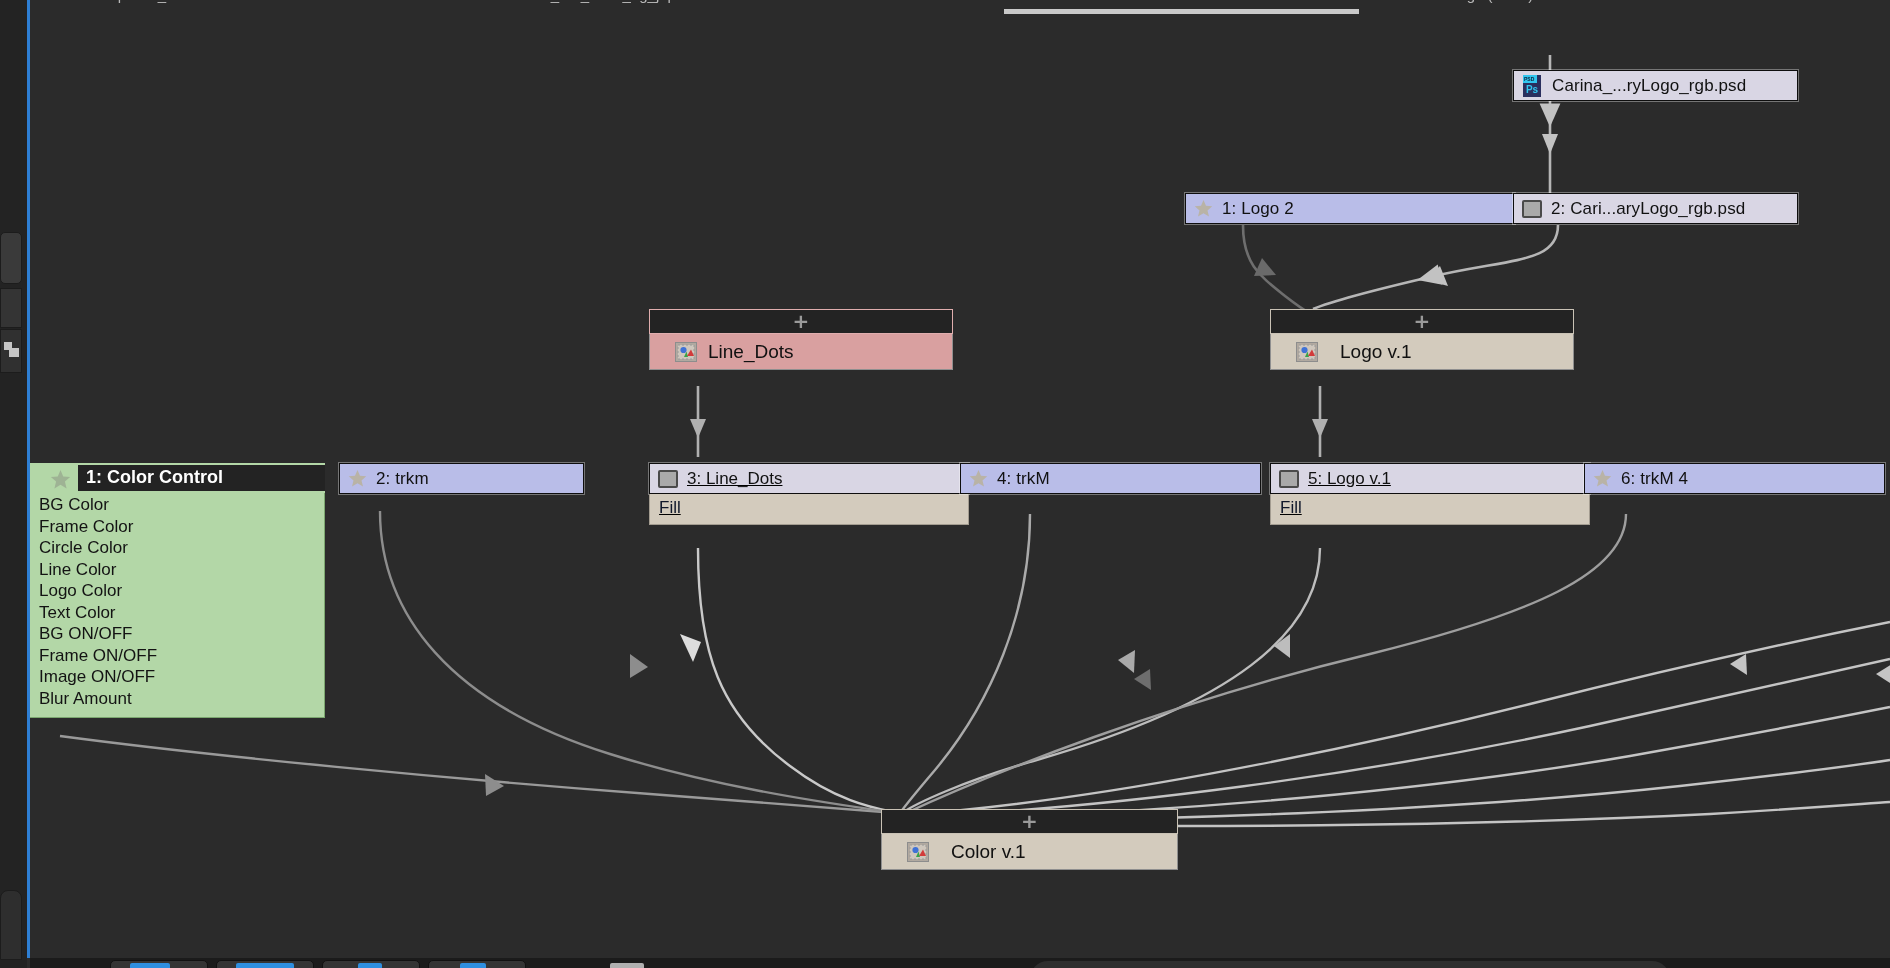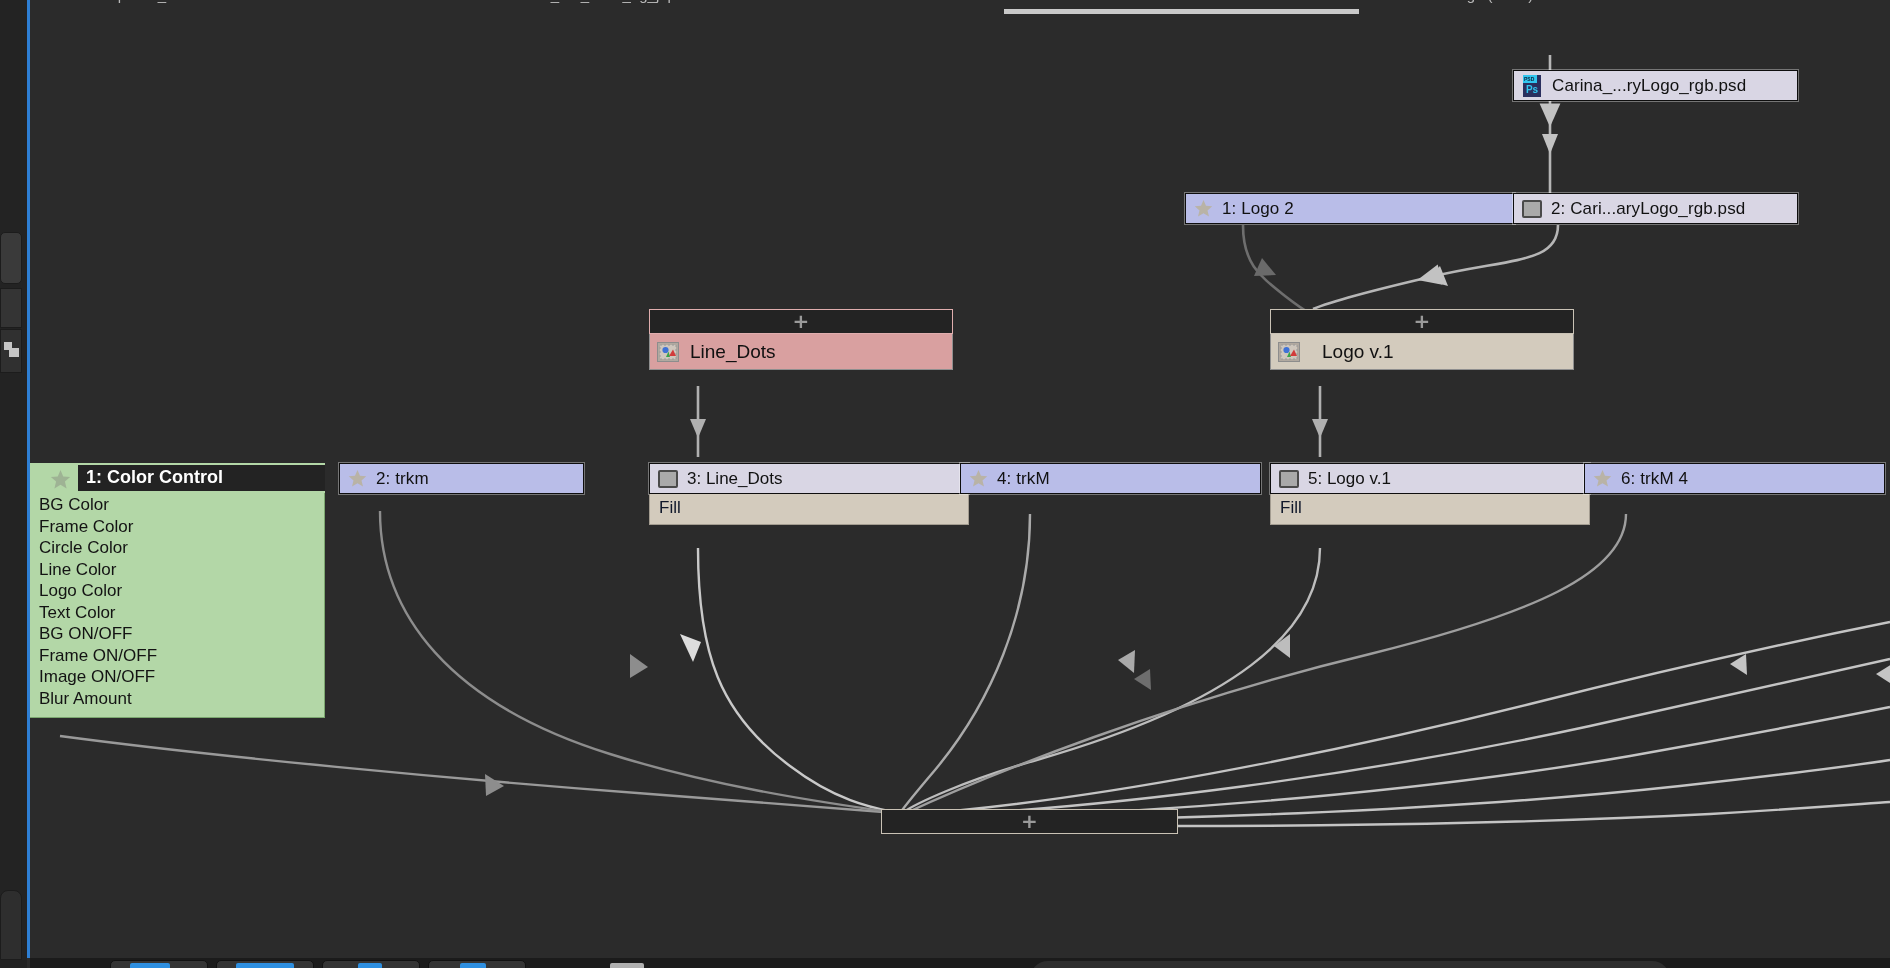--- a/index.html
+++ b/index.html
@@ -99,31 +99,31 @@
     border: 1px solid #8f8f8f;
     display: flex; align-items: center; justify-content: center;
     position: relative;
   }
   .compnode .plus {
     color: #9a9a9a; font-size: 20px; line-height: 1; font-weight: 600;
     font-family: "DejaVu Sans", sans-serif; margin-top:-2px;
   }
   .compnode .body {
     display: flex; align-items: center; height: 36px;
-    padding-left: 7px; font-size: 19px; color: #111;
+    padding-left: 25px; font-size: 19px; color: #111;
     border: 1px solid #8f8f8f; border-top: none;
   }
   .compnode.tan   .body { background: #d3cbbd; gap: 11px; }
   .compnode.tan   .plusbar { border-color: #c9c2b5; }
   .compnode.pink  .body { background: #d9a0a0; }
   .compnode.pink  .plusbar { border-color: #e0aeae; }
   .compnode .body .nm { margin-left: 11px; }
 
   
-  .fillnode { width: 320px; }
+  .fillnode { width: 320px; text-decoration: underline; }
   .fillnode .hdr {
     display:flex; align-items:center; height: 31px; padding-left:8px;
     border:1px solid #0e0e0e; box-shadow: 0 0 0 1px rgba(255,255,255,.35);
     background:#d9d6e4; font-size:17px; color:#111;
   }
   .fillnode .hdr .lbl { margin-left: 9px; }
   .fillnode .sub {
     height: 31px; background:#d3cbbd; font-size:17px; color:#0f172a;
     padding: 4px 0 8px 9px; border:1px solid #a39c90; border-top:none;
   }
@@ -411,20 +411,32 @@
               <polygon points="10,1 12.6,7.2 19.2,7.7 14.2,12 15.8,18.5 10,15 4.2,18.5 5.8,12 0.8,7.7 7.4,7.2" fill="#b9b3a6"></polygon>
             </svg>
         </span>
         <span class="lbl">6: trkM 4</span>
       </div>
     </div>
 
     <div class="node compnode tan" style="left:851px; top:795px; width:297px;">
       <div class="plusbar">
         <span class="plus">+</span>
+      </div>
+      <div class="body">
+        <span class="sq-ic" style="width:22px;flex:0 0 22px;height:20px;">
+          <svg viewBox="0 0 22 20" width="22" height="20">
+            <rect x="0.5" y="0.5" width="21" height="19" fill="#b1a9a0" stroke="#8d8d8d"></rect>
+            <rect x="3" y="3" width="16" height="14" fill="#cfc7bd" stroke="#9a9a9a" stroke-dasharray="2 2"></rect>
+            <circle cx="8.5" cy="8" r="3.1" fill="#3f72d6"></circle>
+            <polygon points="13,15 9,15 11.5,9.5" fill="#38a44a"></polygon>
+            <polygon points="19,14 12,14 16,7.5" fill="#d23b3b"></polygon>
+          </svg>
+        </span>
+        <span class="nm">Color v.1</span>
       </div>
     </div>
 
   </div>
 
   <div class="bottombar">
     <div class="bb-btn" style="left:80px; width:98px;"></div>
     <div class="bb-ic" style="left:100px; width:40px;"></div>
     <div class="bb-btn" style="left:186px; width:98px;"></div>
     <div class="bb-ic" style="left:206px; width:58px;"></div>

